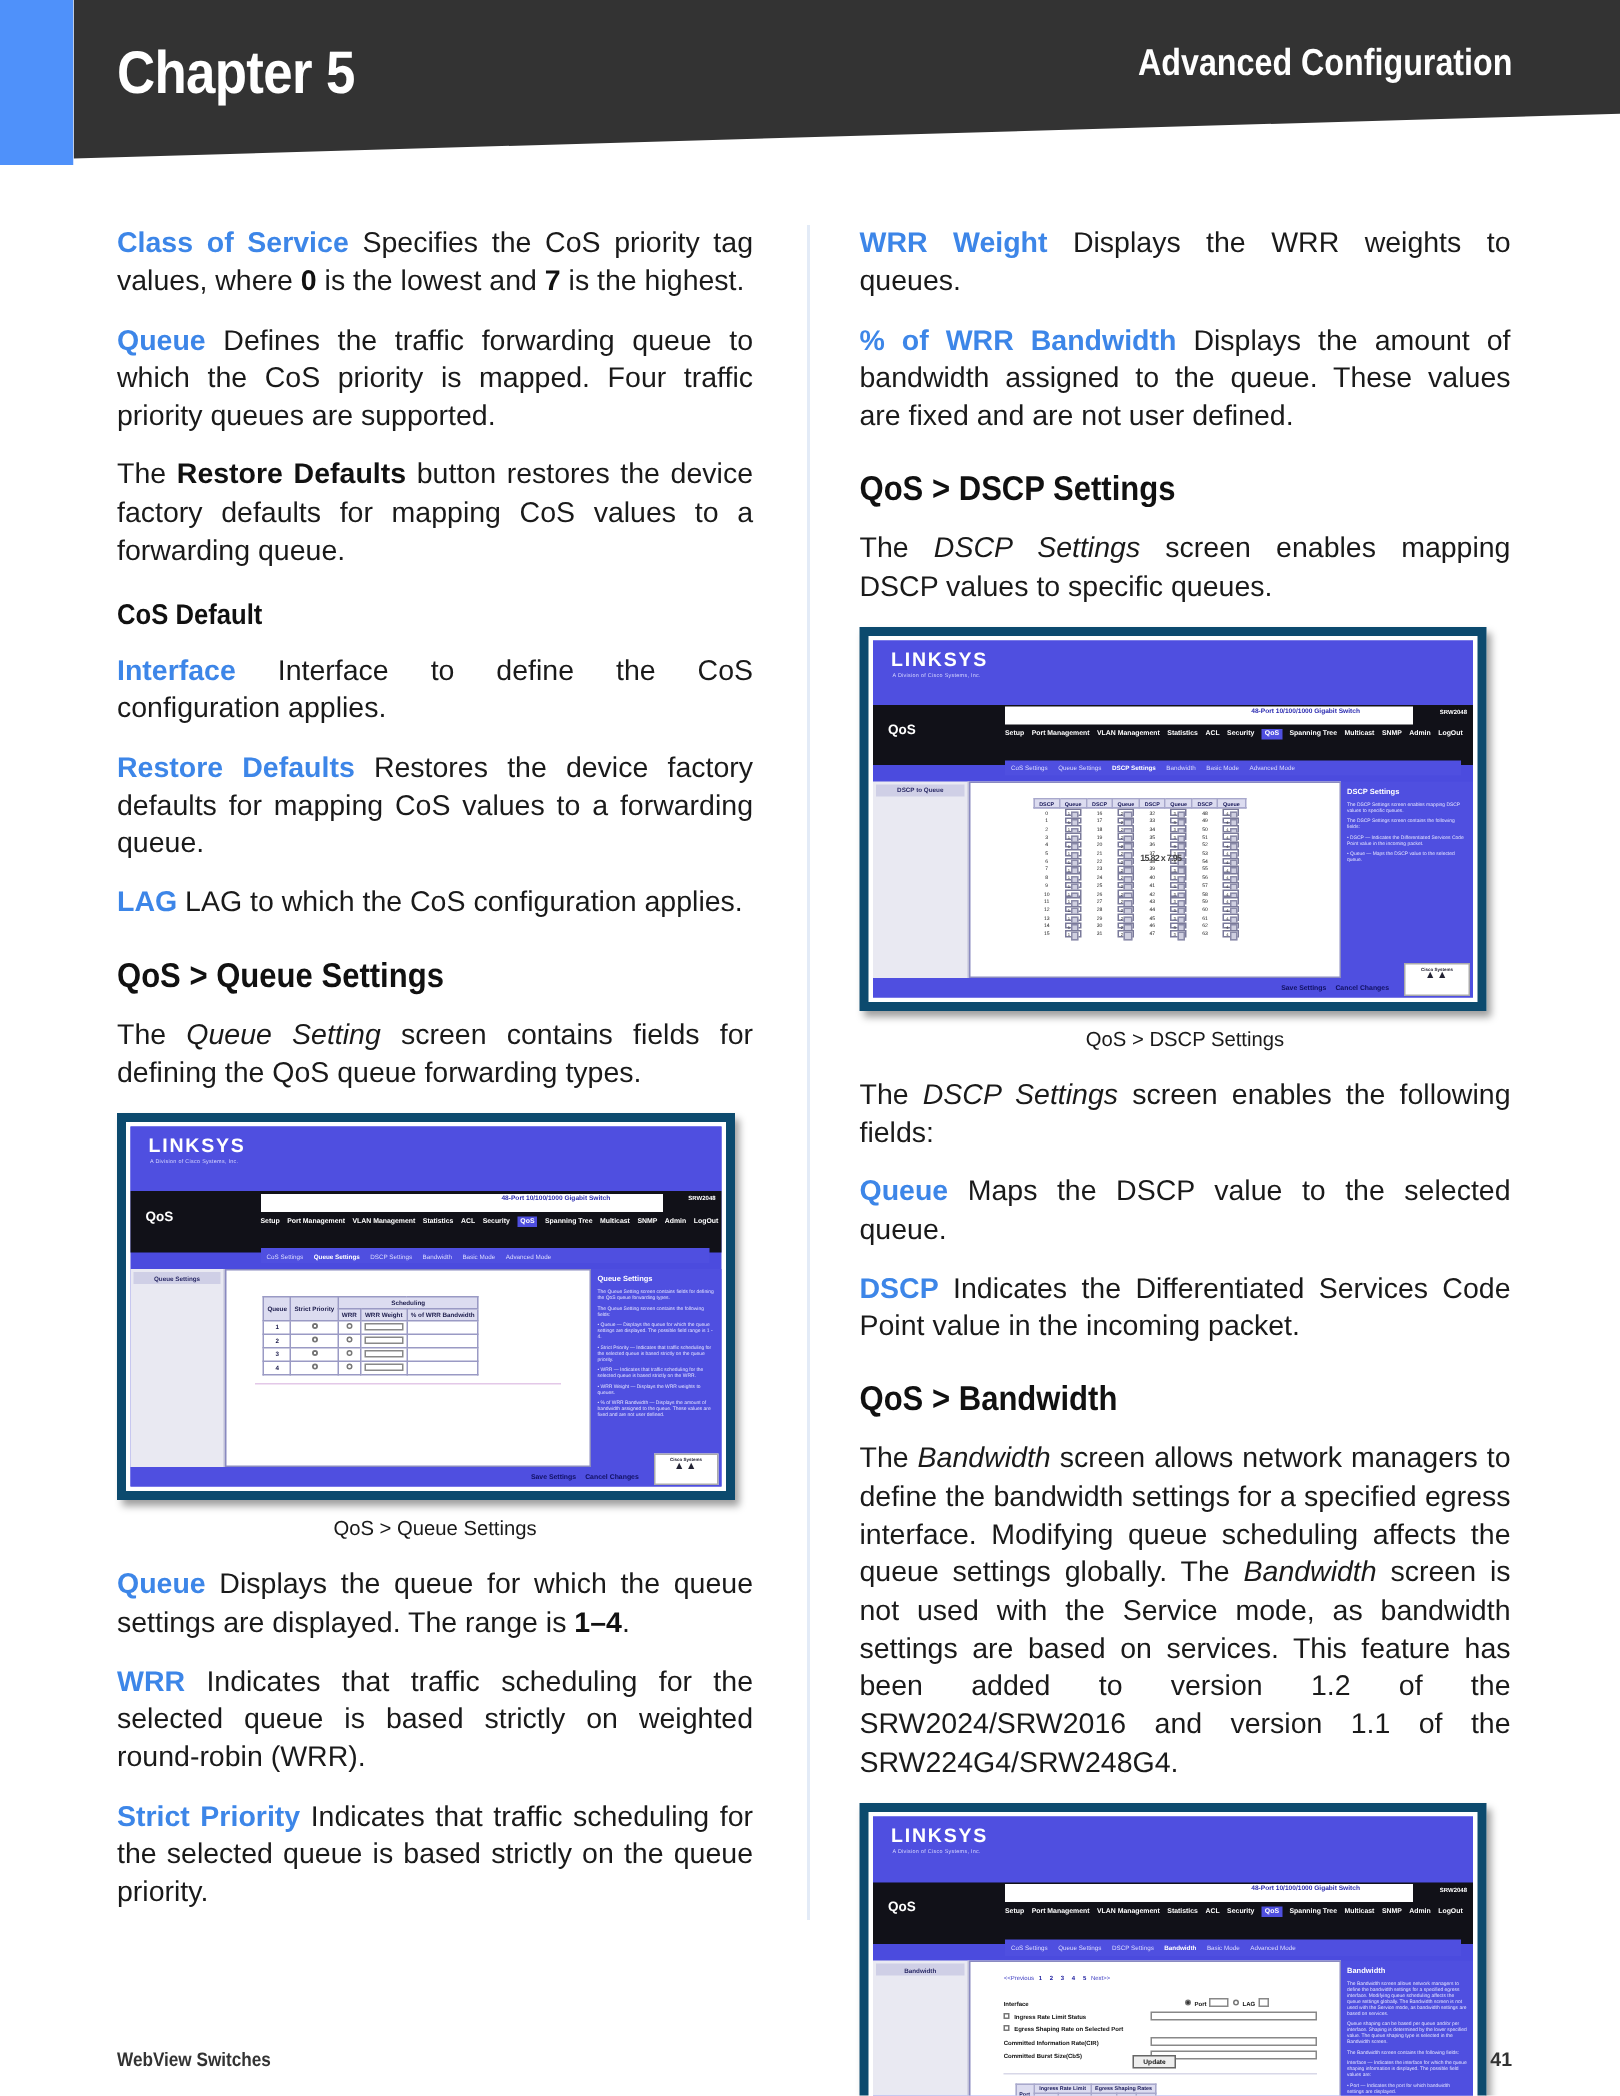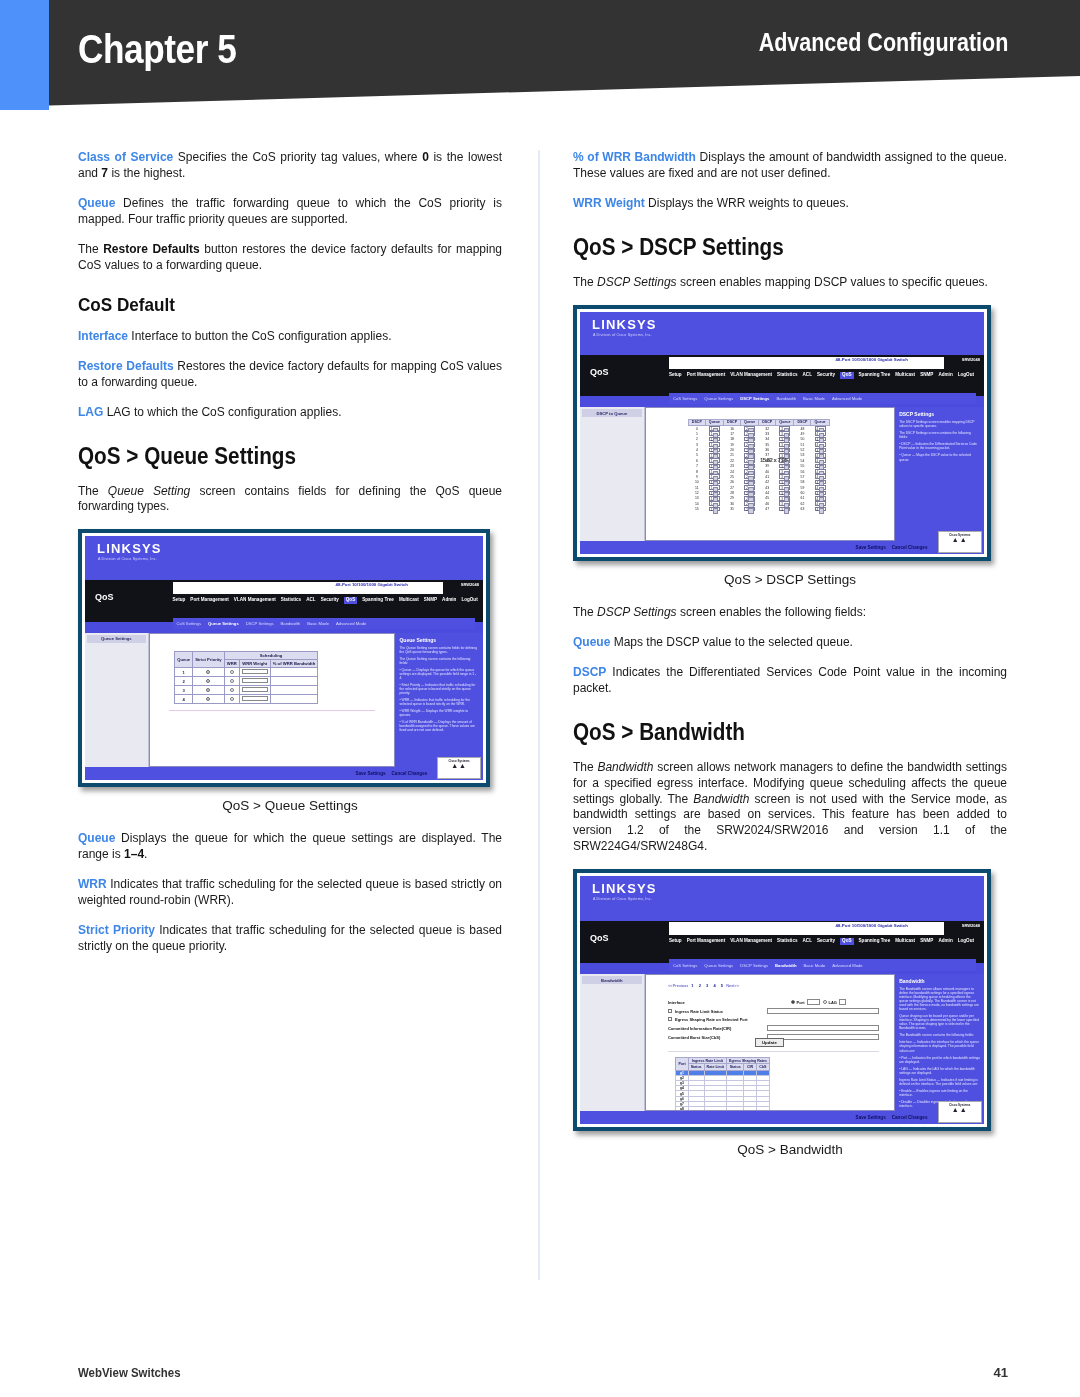--- a/index.html
+++ b/index.html
@@ -43,21 +43,21 @@
   .col { position: absolute; top: 150px; }
   .col-left  { left: 78px;  width: 424px; }
   .col-right { left: 573px; width: 434px; }
   .col-divider {
     position: absolute; left: 538px; top: 150px;
     width: 2px; height: 1130px; background: #e3ebf7;
   }
 
   p.body {
     margin: 0 0 14px 0;
-    font-size: 12px; line-height: 1.33;
+    font-size: 19px; line-height: 1.33;
     text-align: justify;
     color: #1a1a1a;
   }
   p.body:last-child { margin-bottom: 0; }
   .term { color: #3d86e8; font-weight: bold; }
   .bold { font-weight: bold; color: #111; }
   .ital { font-style: italic; }
 
   h2.sec {
     margin: 22px 0 14px 0;
@@ -88,21 +88,21 @@
   .fig { margin: 6px 0 0 0; }
   .fig-cap {
     text-align: center; font-size: 13.5px; color: #1a1a1a;
     margin-top: 11px; margin-bottom: 18px;
     font-stretch: condensed;
   }
 
   .shot {
     position: relative;
     background: #ffffff;
-    border: 4px solid #0c4a6e;
+    border: 6px solid #0c4a6e;
     box-shadow: 3px 4px 5px rgba(0,0,0,0.38);
     overflow: hidden;
   }
   .shot-1 { width: 412px; height: 258px; }
   .shot-2 { width: 418px; height: 256px; }
   .shot-3 { width: 418px; height: 262px; }
 
   .shot-inner { position: absolute; inset: 3px; background: #4b4bde; }
 
   
@@ -279,21 +279,21 @@
     <span class="term">Queue</span><span>  Defines the traffic forwarding queue to which the CoS priority is mapped. Four traffic priority queues are supported.</span>
   </p>
 
   <p class="body">
     <span>The </span><span class="bold">Restore Defaults</span><span> button restores the device factory defaults for mapping CoS values to a forwarding queue.</span>
   </p>
 
   <h3 class="sub">CoS Default</h3>
 
   <p class="body">
-    <span class="term">Interface</span><span> Interface to button the CoS configuration applies.</span>
+    <span class="term">Interface</span><span> Interface to define the CoS configuration applies.</span>
   </p>
 
 
   <p class="body">
     <span class="term">Restore Defaults</span><span>  Restores the device factory defaults for mapping CoS values to a forwarding queue.</span>
   </p>
 
   <p class="body">
     <span class="term">LAG</span><span>  LAG to which the CoS configuration applies.</span>
   </p>
@@ -421,25 +421,25 @@
   </p>
 
   <p class="body">
     <span class="term">Strict Priority</span><span> Indicates that traffic scheduling for the selected queue is based strictly on the queue priority.</span>
   </p>
 </div>
 
 <div class="col col-right">
 
   <p class="body">
+    <span class="term">WRR Weight</span><span>  Displays the WRR weights to queues.</span>
+  </p>
+
+  <p class="body">
     <span class="term">% of WRR Bandwidth</span><span>  Displays the amount of bandwidth assigned to the queue. These values are fixed and are not user defined.</span>
-  </p>
-
-  <p class="body">
-    <span class="term">WRR Weight</span><span>  Displays the WRR weights to queues.</span>
   </p>
 
   <h2 class="sec">QoS &gt; DSCP Settings</h2>
 
   <p class="body">
     <span>The </span><span class="ital">DSCP Settings</span><span> screen enables mapping DSCP values to specific queues.</span>
   </p>
 
   <div class="fig">
     <div class="shot shot-2">

